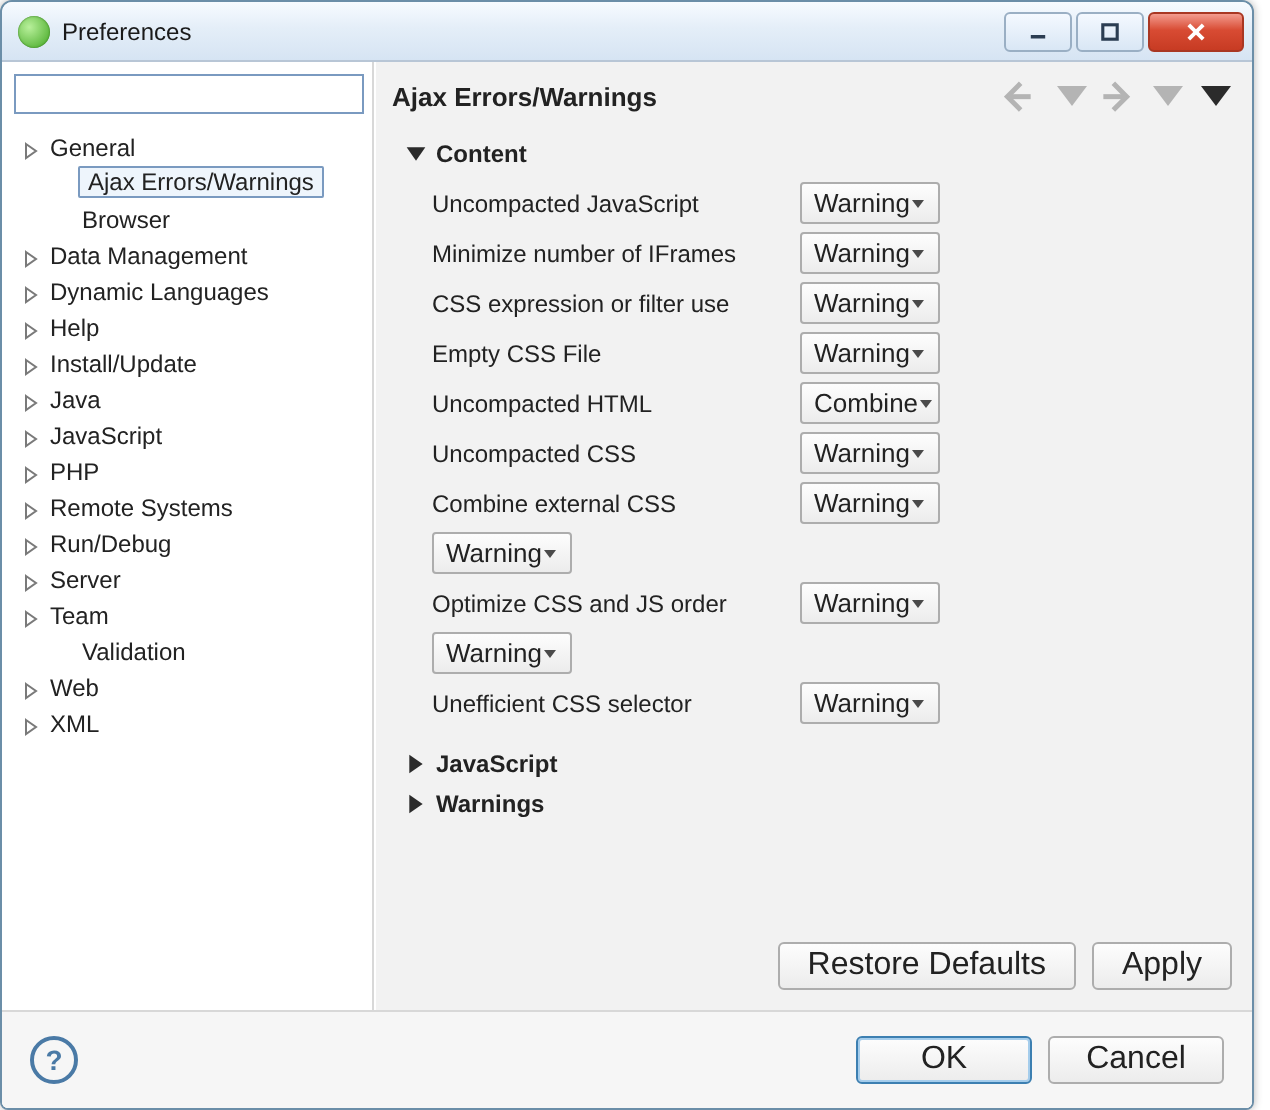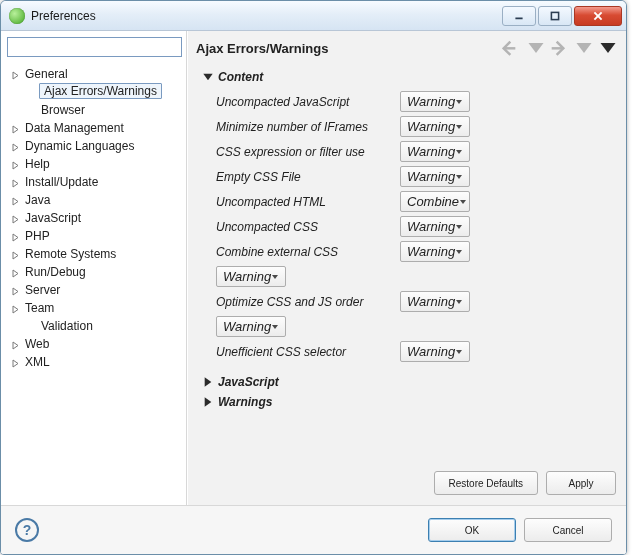--- a/index.html
+++ b/index.html
@@ -22,31 +22,31 @@
   .tree-item .twisty svg { width:9px; height:9px; }
   .tree-item.depth1 { padding-left:18px; }
   .tree-item .label { padding:0 2px; }
   .tree-item.selected .label { border:1px solid #7a9ac0; background:#eef5fc; padding:0 4px; border-radius:1px; }
   .right { flex:1; background:#f2f2f2; display:flex; flex-direction:column; padding:4px 8px 8px 8px; border-left:1px solid #fff; }
   .pane-header { display:flex; align-items:center; height:26px; border-bottom:0; }
   .pane-title { font-weight:bold; font-size:13px; flex:1; color:#222; }
   .navicons { display:flex; align-items:center; gap:4px; }
   .navicons .navbtn { width:20px; height:16px; display:flex; align-items:center; justify-content:center; opacity:0.45; }
   .navicons .menu { opacity:1; }
-  .content-area { flex:1; padding:6px 0 0 6px; overflow:auto;font-style:italic; }
+  .content-area { flex:1; padding:6px 0 0 6px; overflow:auto; }
   .section-head { display:flex; align-items:center; font-weight:bold; height:20px; cursor:default; }
   .section-head .arrow { width:12px; height:12px; margin-right:4px; display:flex; align-items:center; justify-content:center; }
   .section-body { padding:2px 0 8px 14px; }
   .row { display:flex; align-items:center; height:25px; }
   .row .rlabel { width:184px; }
   .combo { width:70px; height:21px; border:1px solid #adadad; background:linear-gradient(#fdfdfd,#ececec); display:flex; align-items:center; padding:0 4px 0 6px; border-radius:2px; font-size:13px; color:#222; }
   .combo span { flex:1; }
   .combo svg { width:8px; height:8px; }
   .pane-footer { display:flex; justify-content:flex-end; gap:8px; padding:10px 2px 2px 2px; }
-  .btn { height:24px; border:1px solid #adadad; background:linear-gradient(#fdfdfd,#ececec); border-radius:3px; padding:0 14px; display:flex; align-items:center; justify-content:center; min-width:70px; font-size:10px; }
+  .btn { height:24px; border:1px solid #adadad; background:linear-gradient(#fdfdfd,#ececec); border-radius:3px; padding:0 14px; display:flex; align-items:center; justify-content:center; min-width:70px; font-size:16px; }
   .btn.default { border-color:#3c7fb1; box-shadow:0 0 0 1px #a5cdec inset;text-align:center; }
   .dialog-footer { height:48px; display:flex; align-items:center; padding:0 14px; background:#f6f6f6; }
   .help { width:24px; height:24px; border:2px solid #4a7aa6; border-radius:50%; color:#4a7aa6; display:flex; align-items:center; justify-content:center; font-weight:bold; font-size:14px; }
   .dialog-footer .spacer { flex:1; }
 </style>
 </head>
 <body>
 
 <div class="window">
   <div class="titlebar">

